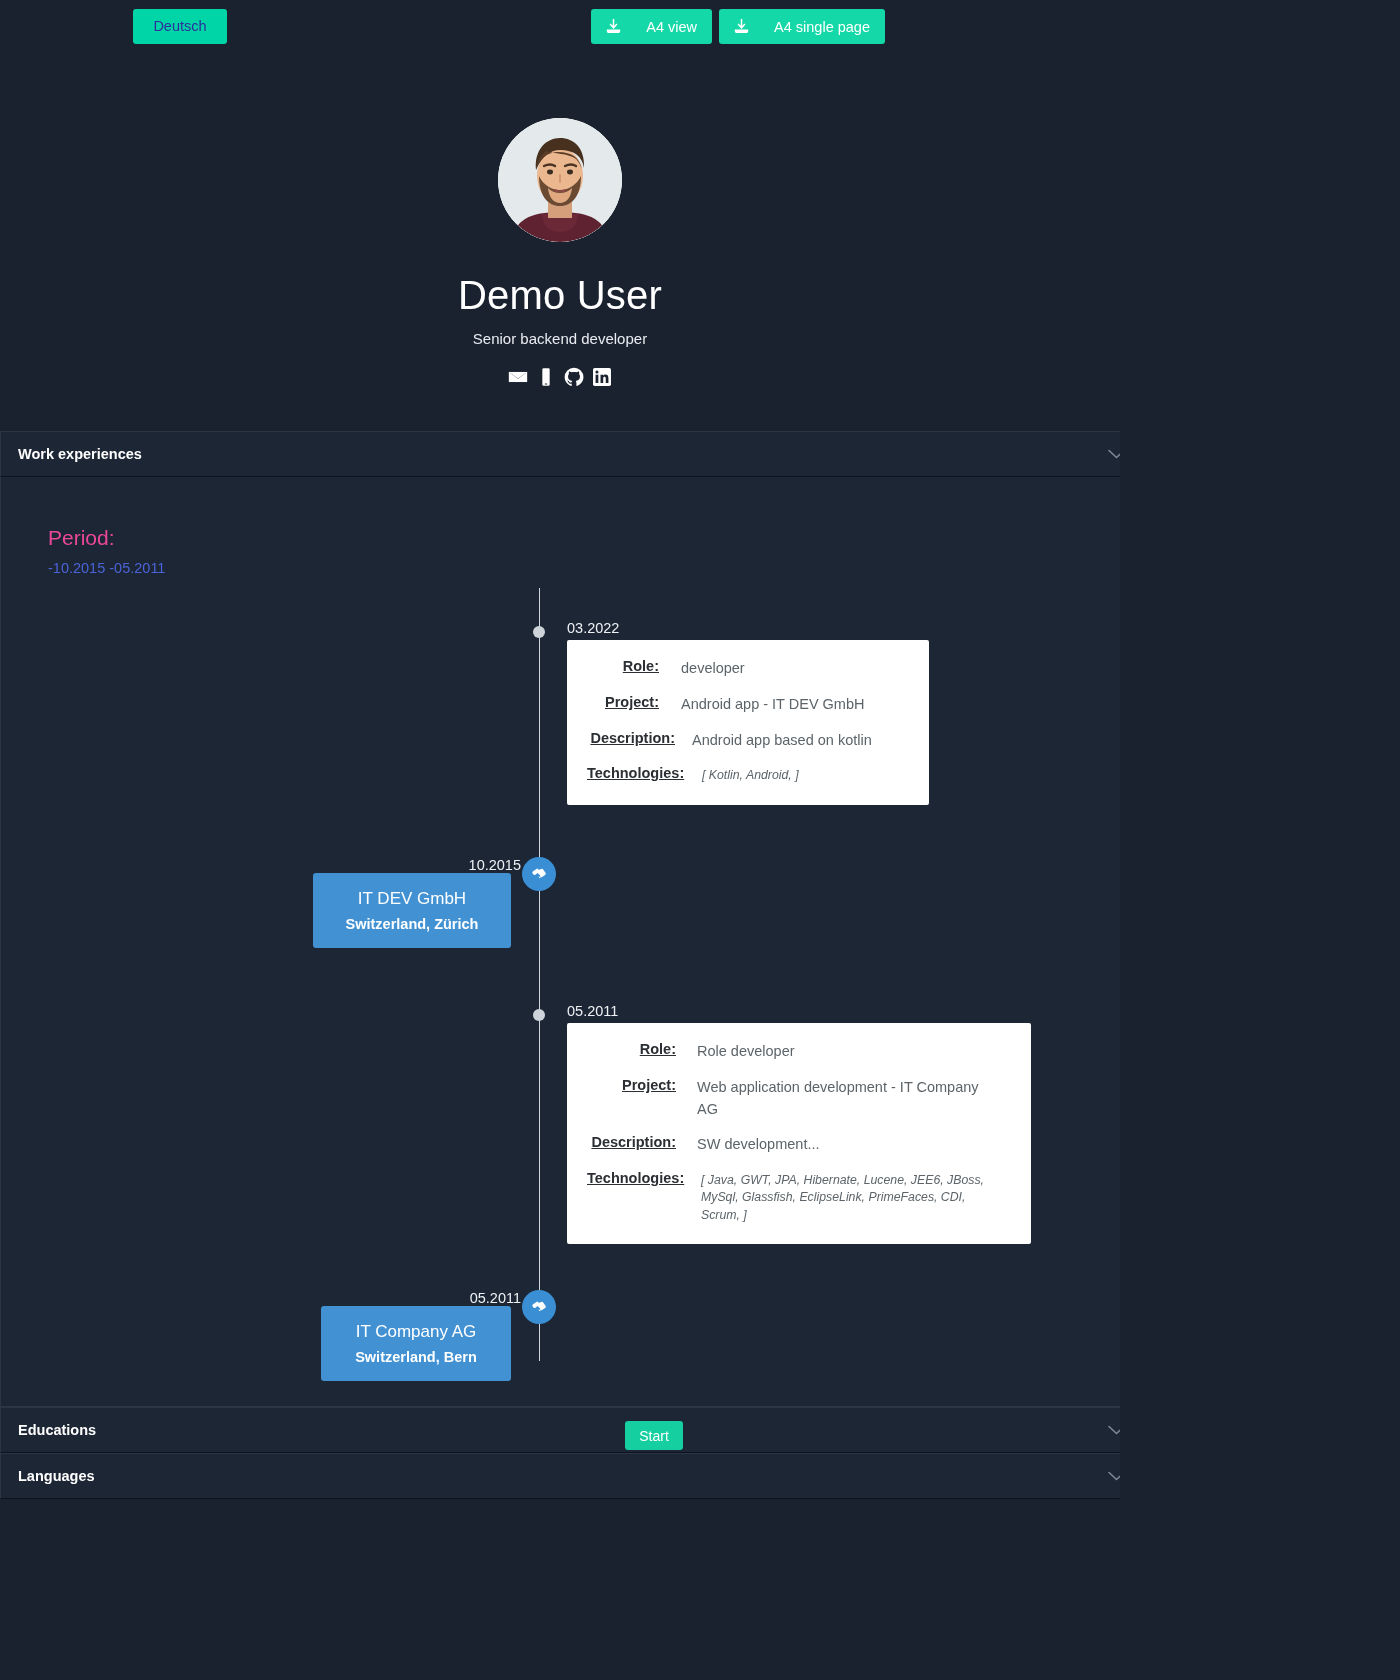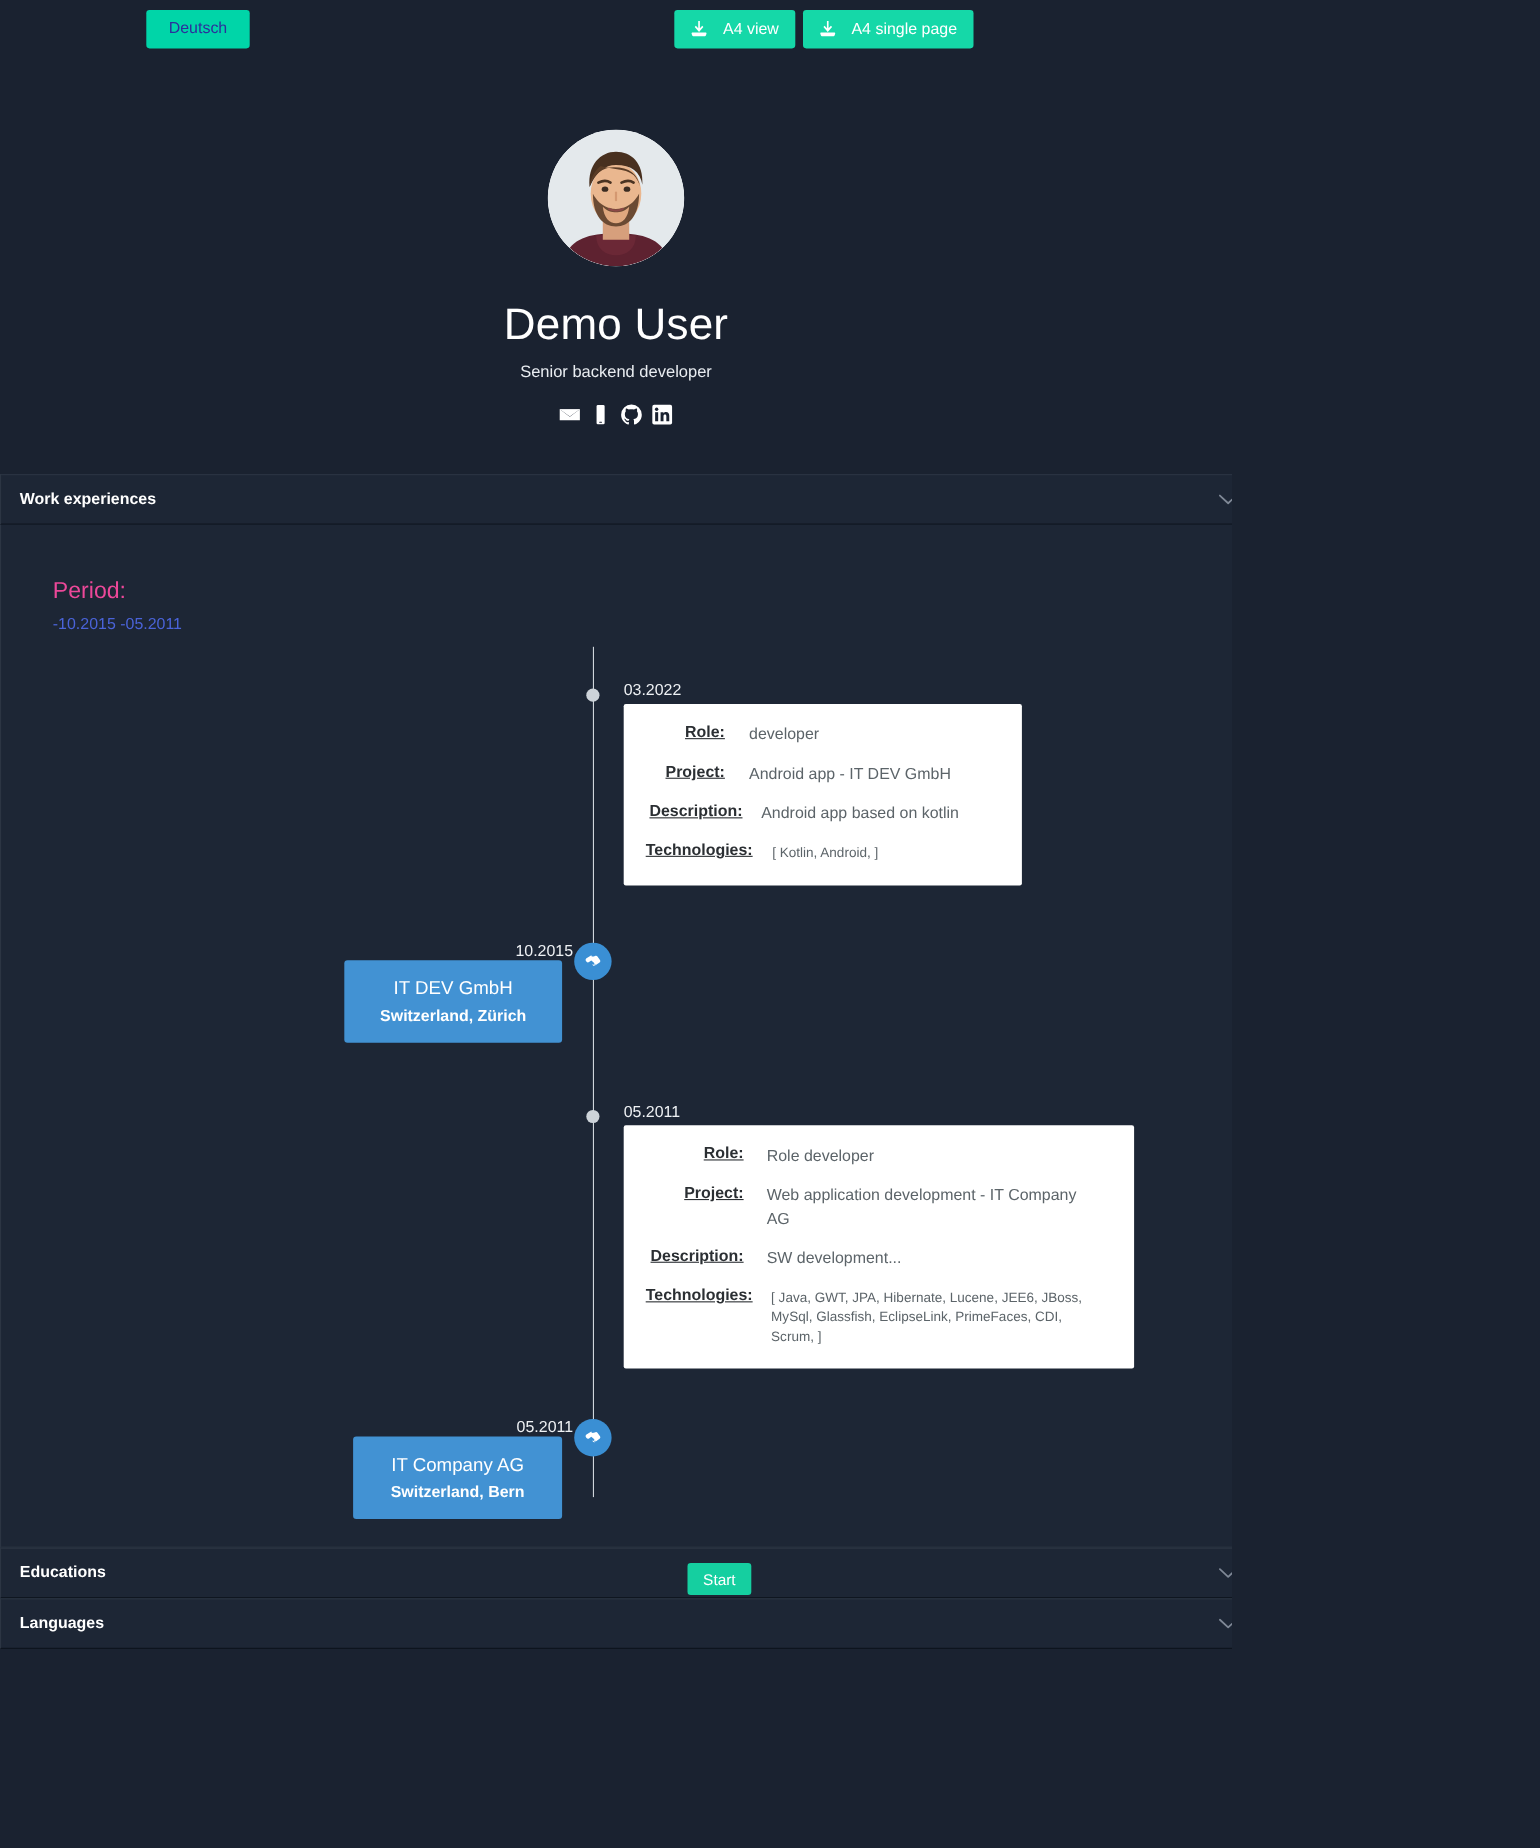--- a/index.html
+++ b/index.html
@@ -43,21 +43,21 @@
     gap: 7px;
   }
   .btn-dl {
     background: #15d8a8;
     color: #ffffff;
     border: none; border-radius: 3px;
     height: 35px;
     padding: 0 15px;
     font-size: 14.5px;
     font-family: "Liberation Sans", sans-serif;
-    display: flex; align-items: center; gap: 14px;
+    display: flex; align-items: center; gap: 25px;
     cursor: pointer;
     white-space: nowrap;
   }
   .dl-icon { display: block; width: 15px; height: 15px; }
   .dl-icon svg { display: block; }
 
   
   .profile {
     text-align: center;
     padding-top: 64px;
@@ -198,20 +198,21 @@
   }
   .v {
     font-size: 14.5px;
     color: #5c6469;
     line-height: 1.5;
   }
   .v.small {
     font-size: 12.3px;
     color: #5c6469;
     line-height: 1.42;
+    font-style: italic;
   }
 
   
   .co-date {
     position: absolute;
     font-size: 14.5px;
     color: #eef1f4;
     text-align: right;
   }
   .co-box {

